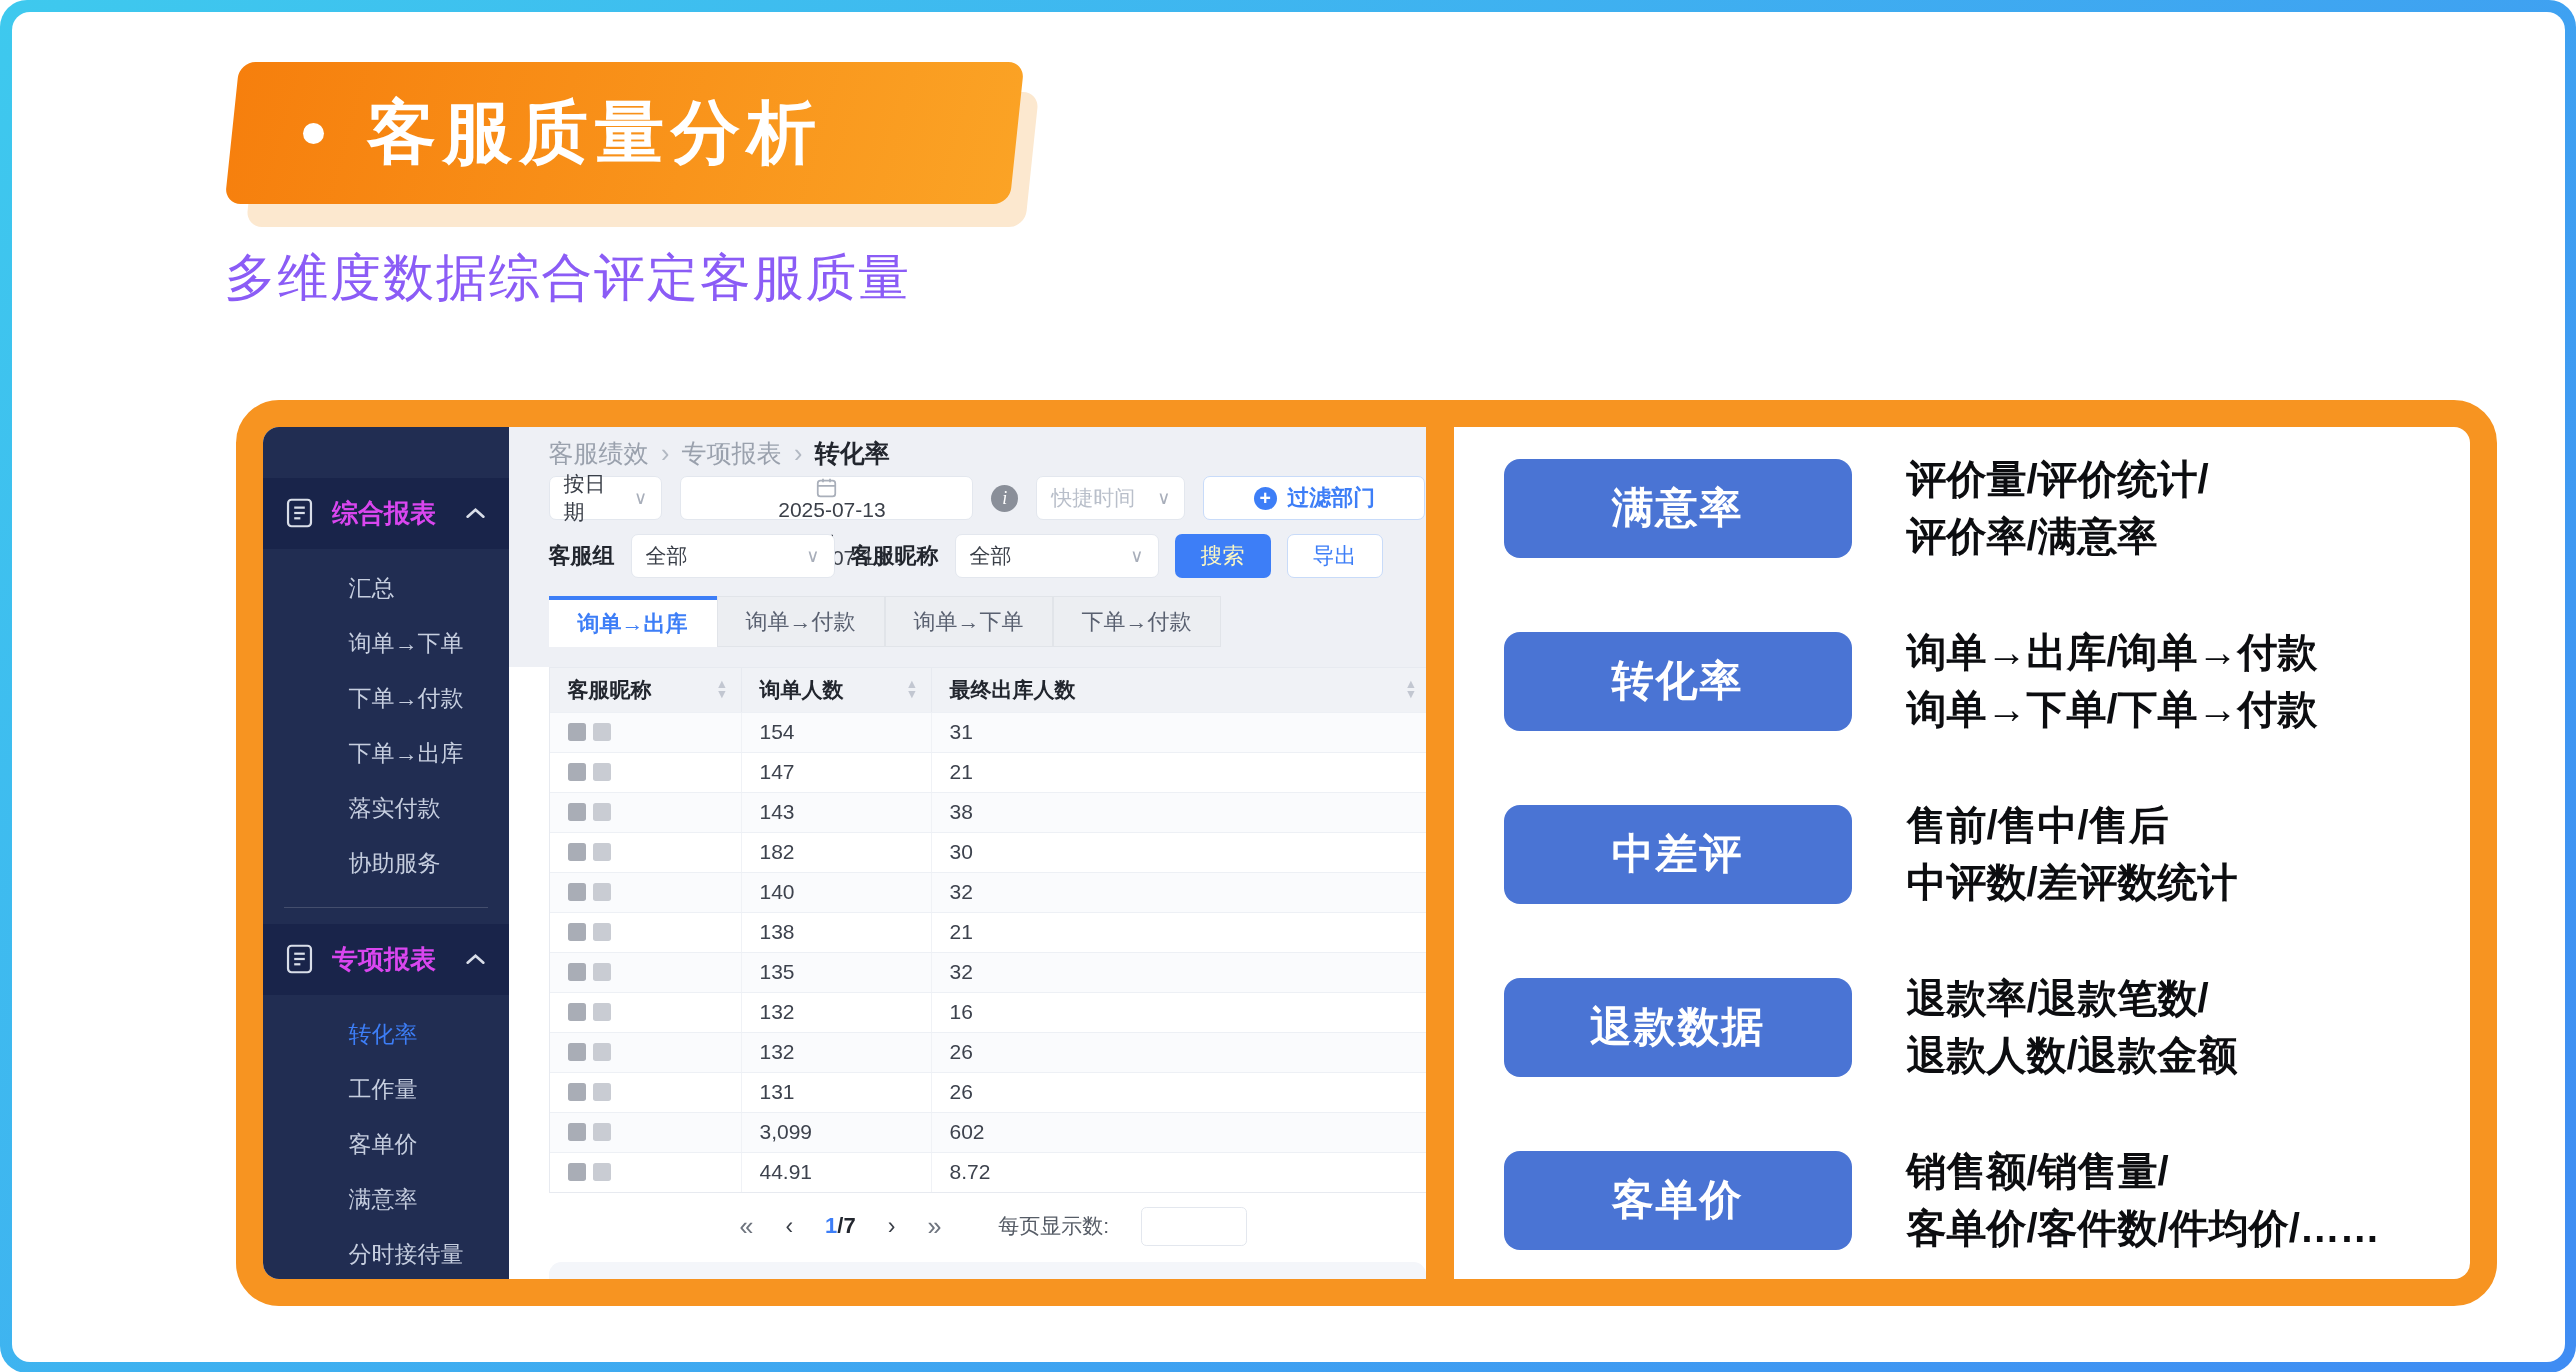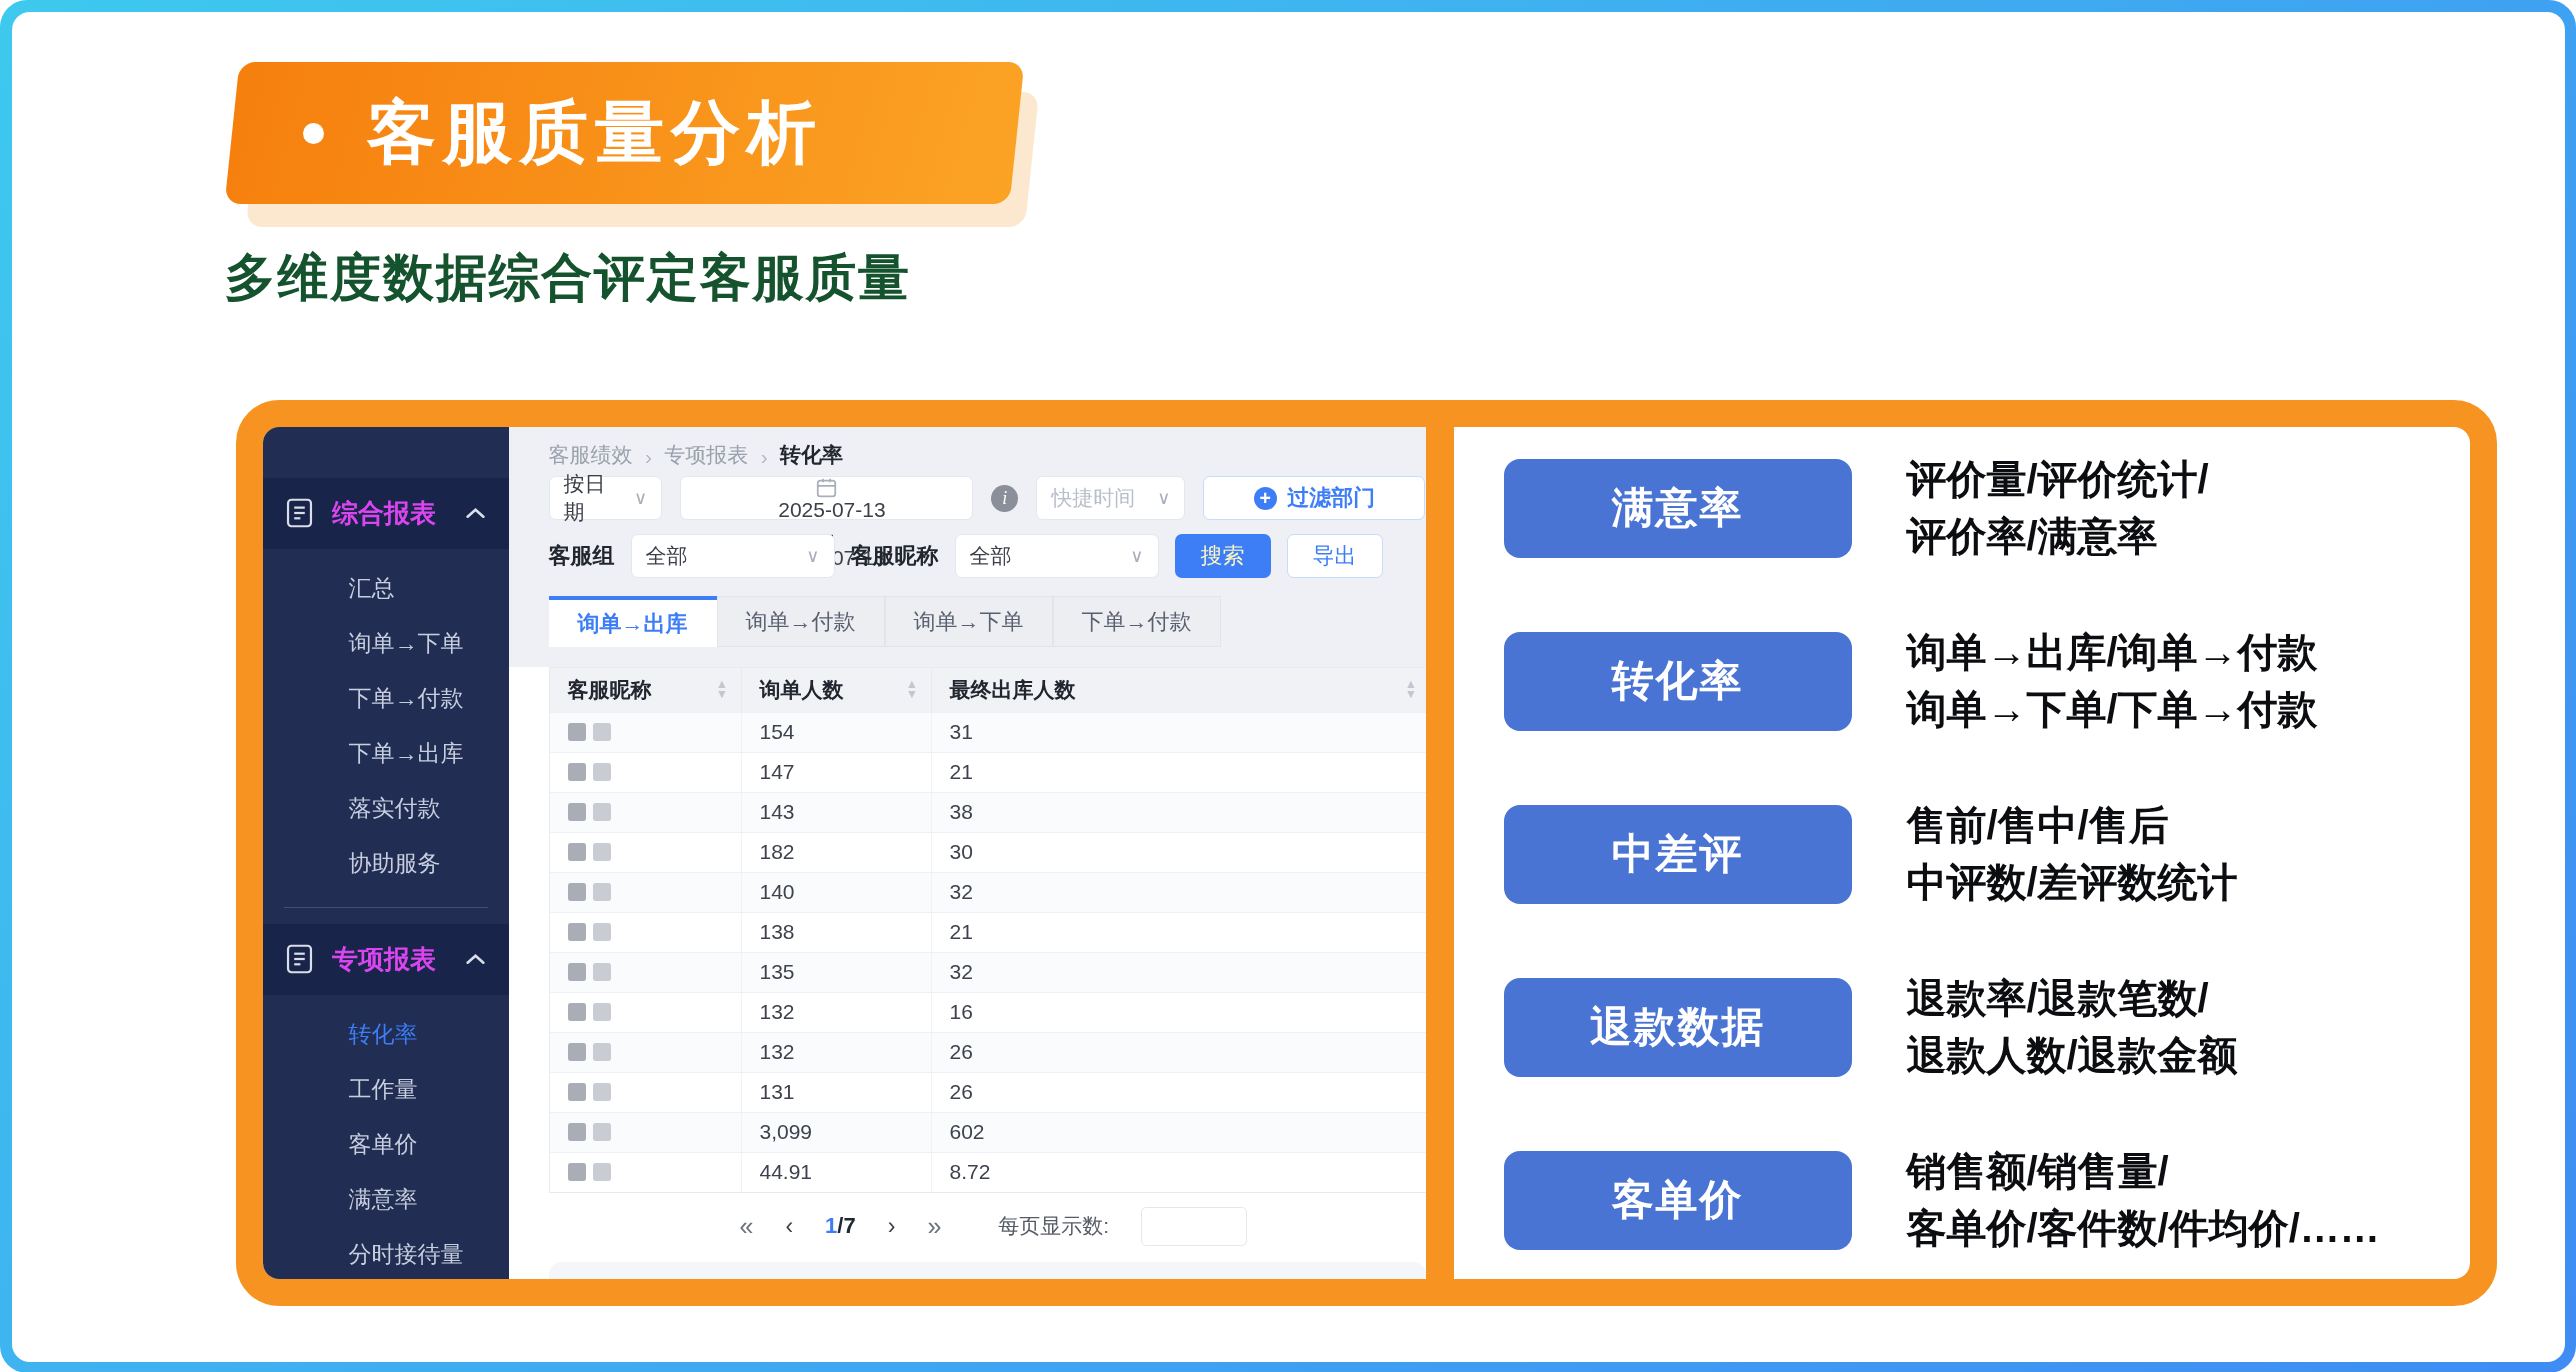--- a/index.html
+++ b/index.html
@@ -11,21 +11,21 @@
 
   
   .banner-shadow{position:absolute;left:241px;top:80px;width:779px;height:135px;border-radius:16px;
     background:var(--banner-shadow,#FCE8CF);transform:skewX(-6deg);}
   .banner{position:absolute;left:220px;top:50px;width:785px;height:142px;border-radius:16px;
     background:linear-gradient(100deg,var(--banner-orange-dark,#F67F0D),var(--banner-orange-light,#FBA325));
     transform:skewX(-6deg);display:flex;align-items:center;}
   .banner-in{transform:skewX(6deg);display:flex;align-items:center;}
   .bullet{width:21px;height:21px;border-radius:50%;background:#fff;margin-left:71px;}
   .banner-title{color:#fff;font-size:69px;font-weight:700;letter-spacing:7px;margin-left:43px;white-space:nowrap;}
-  .subtitle{position:absolute;left:213px;top:232px;font-size:51px;font-weight:700;color:#14532d;letter-spacing:1.8px;}
+  .subtitle{position:absolute;left:213px;top:232px;font-size:51px;font-weight:400;color:#8b5cf6;letter-spacing:1.8px;}
 
   
   .orange-frame{position:absolute;left:224px;top:388px;width:2261px;height:906px;box-sizing:border-box;
     border:27px solid var(--orange,#F79421);border-radius:43px;background:var(--orange,#F79421);
     display:flex;overflow:hidden;}
   .pane{background:#fff;height:100%;overflow:hidden;}
   .pane.dashboard{flex:0 0 1163px;display:flex;}
   .pane.metrics{flex:1 1 auto;margin-left:28px;position:relative;}
 
   
@@ -34,21 +34,21 @@
   .sec-header .doc{flex:0 0 auto;}
   .sec-label{font-size:26px;font-weight:600;color:#d946ef;margin-left:19.5px;flex:1 1 auto;}
   .chev{flex:0 0 auto;}
   .sec-items{list-style:none;margin:12.4px 0 9px 0;padding:0;}
   .sec-items li{height:55px;line-height:55px;padding-left:86px;font-size:23px;color:#C6CEDF;cursor:pointer;}
   .sec-items li.active{color:var(--active-blue,#3D7EF7);}
   .side-div{border-top:0.9px solid rgba(255,255,255,.16);margin:16px 21px;}
 
   
   .content{flex:1 1 auto;background:var(--content-bg,#EEF0F5);padding:10.6px 0 0 40px;box-sizing:border-box;position:relative;overflow:hidden;}
-  .breadcrumb{height:32px;display:flex;align-items:flex-end;font-size:21px;color:#9AA1AD;}
+  .breadcrumb{height:32px;display:flex;align-items:center;font-size:25px;color:#9AA1AD;}
   .breadcrumb .sep{margin:0 12.4px;color:#B3B9C3;}
   .breadcrumb .crumb-last{color:#22262E;font-weight:700;}
   .frow{display:flex;align-items:center;}
   .frow1{margin-top:7px;column-gap:18px;}
   .frow2{margin-top:14px;column-gap:16px;}
   .sel{height:44px;background:#fff;border:0.9px solid #E3E7EE;border-radius:7px;display:flex;align-items:center;
        padding:0 14px;font-size:21px;color:#3A3F48;box-sizing:border-box;cursor:pointer;}
   .sel .caret{margin-left:auto;color:#A8AEBA;font-size:18px;padding-left:10.6px;}
   .sel.w140{width:133px;}.sel.w200{width:177px;}.sel.w230{width:204px;}
   .sel.placeholder{color:#B9BFCA;}

